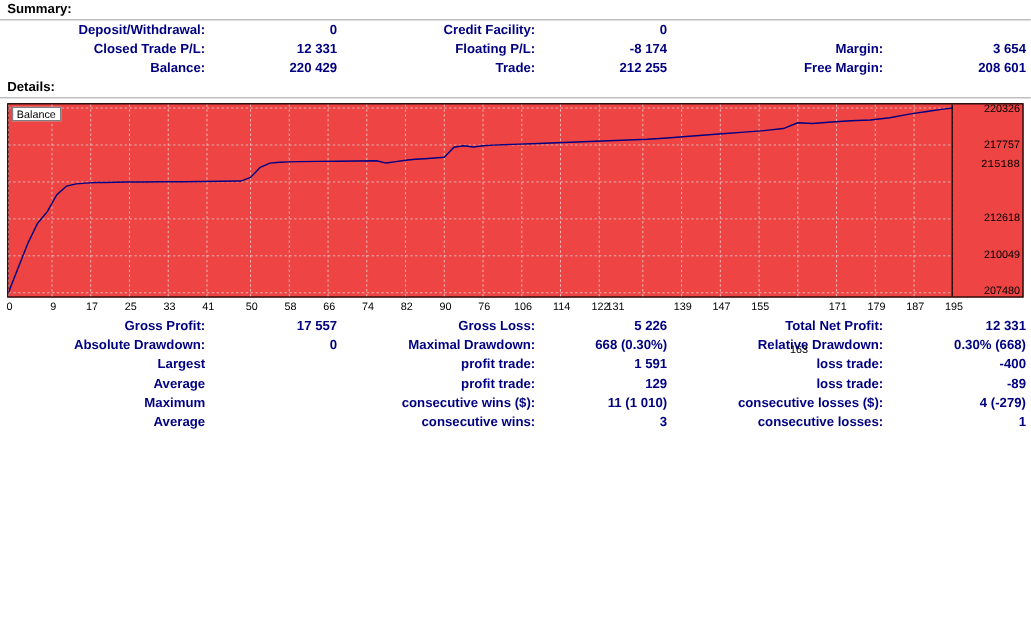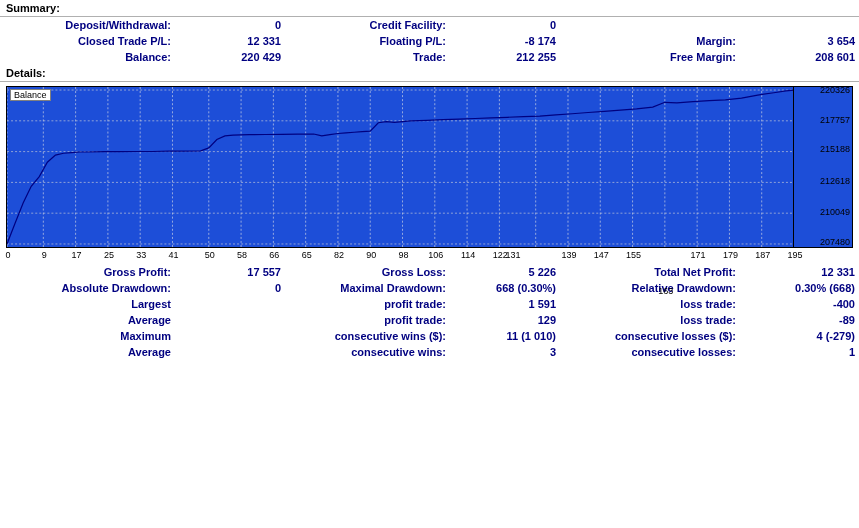--- a/index.html
+++ b/index.html
@@ -64,21 +64,21 @@
   .details col.c2 { width: 110px; }
   .details col.c3 { width: 165px; }
   .details col.c4 { width: 110px; }
   .details col.c5 { width: 180px; }
   .details col.c6 { width: 119px; }
 
   
   .chart-wrap {
     margin: 4px 6px 2px 6px;
     border: 1px solid #000000;
-    background: #1d4ed8;
+    background: #ef4444;
     position: relative;
     height: 160px;
   }
   .chart-inner {
     position: relative;
     width: 100%;
     height: 100%;
   }
   .chart-legend {
     position: absolute;
@@ -214,40 +214,40 @@
               <line y1="0" y2="158" x1="748" x2="748" stroke="#e4e4e4" stroke-width="0.6" stroke-dasharray="2,2"></line>
               <line y1="0" y2="158" x1="780" x2="780" stroke="#e4e4e4" stroke-width="0.6" stroke-dasharray="2,2"></line>
             </g>
           <polyline id="chart-line" fill="none" stroke="#000080" stroke-width="1.2" points="0.0,155.0 8.0,134.6 16.0,114.5 24.0,98.0 32.0,88.5 40.0,74.3 48.0,67.2 56.0,65.4 64.0,64.8 72.0,64.2 80.0,64.2 96.0,63.9 112.0,63.9 128.0,63.7 144.0,63.7 160.0,63.4 176.0,63.3 192.0,63.1 200.0,60.1 208.0,51.8 216.0,48.3 224.0,47.6 232.0,47.3 240.0,47.1 256.0,46.9 272.0,46.7 288.0,46.6 304.0,46.4 312.0,48.3 320.0,47.1 328.0,45.9 336.0,45.2 344.0,44.7 352.0,44.1 360.0,43.5 368.0,35.3 376.0,34.1 384.0,35.0 392.0,34.1 400.0,33.5 416.0,32.9 432.0,32.3 448.0,31.7 464.0,31.1 480.0,30.5 496.0,29.9 512.0,29.3 528.0,28.7 544.0,27.6 560.0,26.4 576.0,25.2 592.0,24.0 608.0,22.8 624.0,21.6 640.0,19.9 652.0,15.1 664.0,15.7 680.0,14.5 696.0,13.4 712.0,12.8 728.0,11.0 744.0,8.0 760.0,5.7 772.0,3.9 780.0,3.0"></polyline>
         </svg>
       </div>
       <div class="yaxis" id="yaxis">
           <div class="ytick" style="top: 155px;">207480</div>
           <div class="ytick" style="top: 124.602px;">210049</div>
           <div class="ytick" style="top: 94.2047px;">212618</div>
-          <div class="ytick" style="top: 62px;">215188</div>
+          <div class="ytick" style="top: 50px; font-family: Liberation Mono, monospace;">215188</div>
           <div class="ytick" style="top: 33.3976px;">217757</div>
           <div class="ytick" style="top: 3px;">220326</div>
         </div>
     </div>
   </div>
   <div class="xaxis" id="xaxis">
       <div class="xtick" style="left: 2px;">0</div>
       <div class="xtick" style="left: 38.3231px;">9</div>
       <div class="xtick" style="left: 70.6103px;">17</div>
       <div class="xtick" style="left: 102.897px; text-align: right;">25</div>
       <div class="xtick" style="left: 135.185px;">33</div>
       <div class="xtick" style="left: 167.472px;">41</div>
       <div class="xtick" style="left: 203.795px;">50</div>
       <div class="xtick" style="left: 236.082px;">58</div>
       <div class="xtick" style="left: 268.369px;">66</div>
-      <div class="xtick" style="left: 300.656px;">65</div>
+      <div class="xtick" style="left: 300.656px;">74</div>
       <div class="xtick" style="left: 332.944px;">82</div>
       <div class="xtick" style="left: 365.231px;">90</div>
-      <div class="xtick" style="left: 397.518px;">98</div>
+      <div class="xtick" style="left: 397.518px;">76</div>
       <div class="xtick" style="left: 429.805px;">106</div>
       <div class="xtick" style="left: 462.092px;">114</div>
       <div class="xtick" style="left: 494.379px;">122</div>
       <div class="xtick" style="left: 507px;">131</div>
       <div class="xtick" style="left: 562.99px;">139</div>
       <div class="xtick" style="left: 595.277px;">147</div>
       <div class="xtick" style="left: 627.564px;">155</div>
       <div class="xtick" style="left: 659.851px; margin-top: 36px;">163</div>
       <div class="xtick" style="left: 692.138px;">171</div>
       <div class="xtick" style="left: 724.426px;">179</div>

